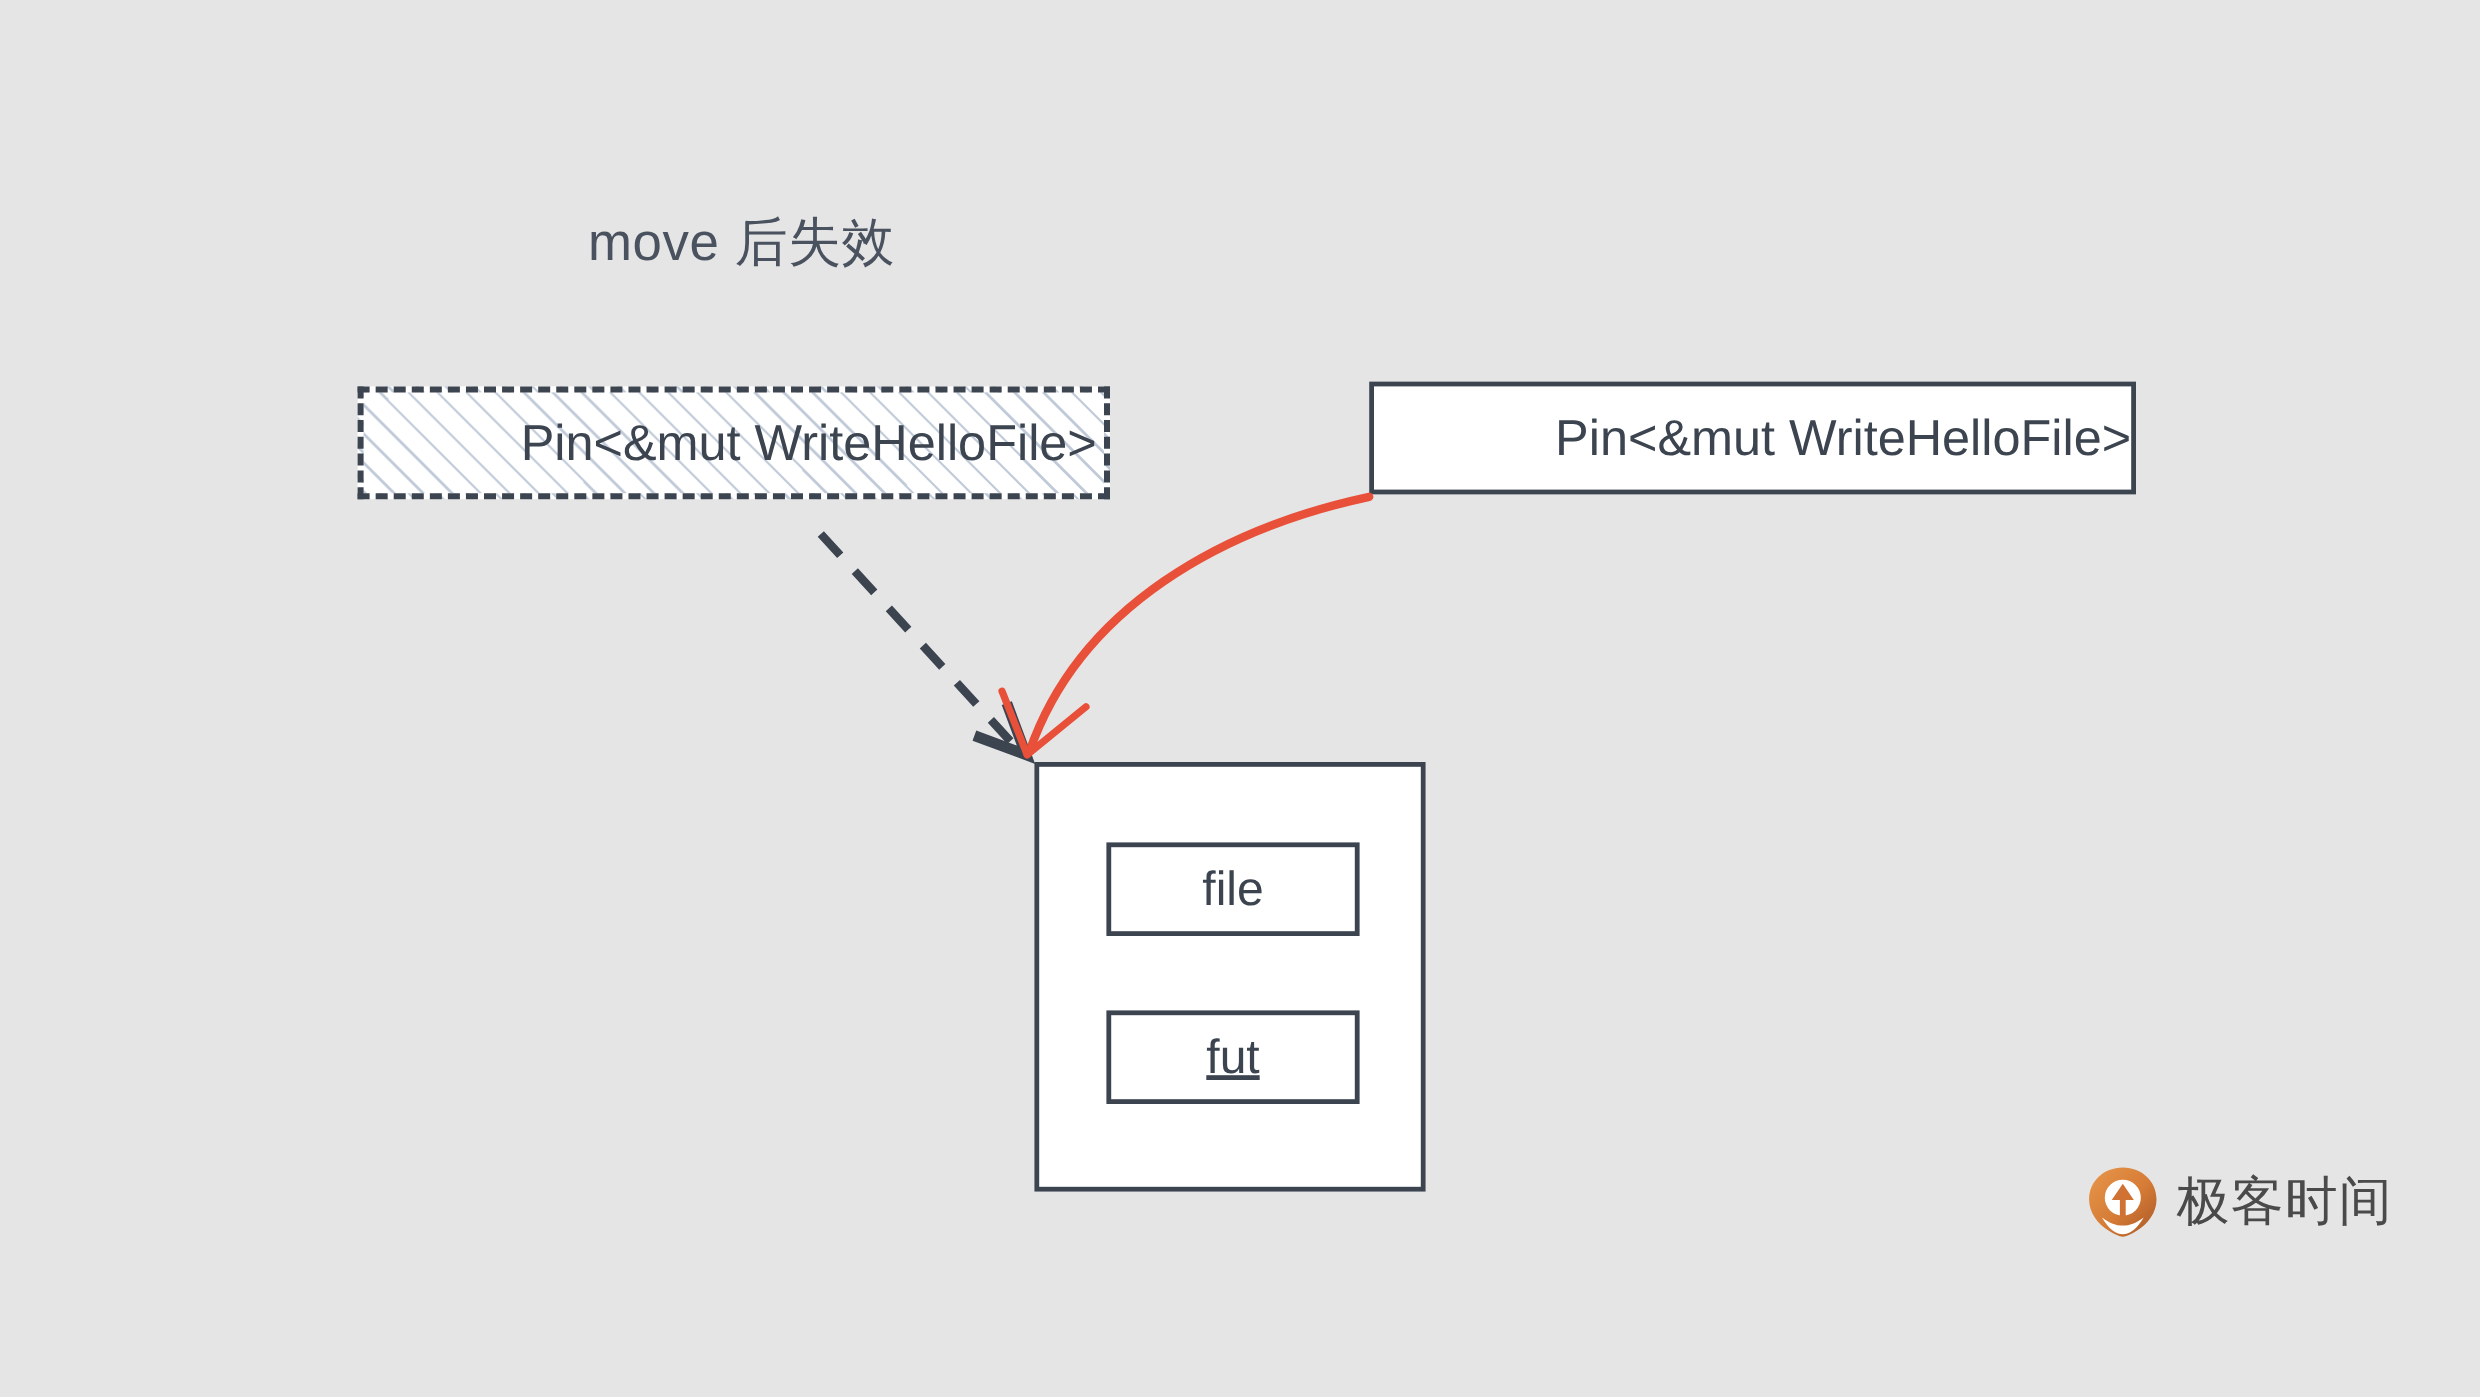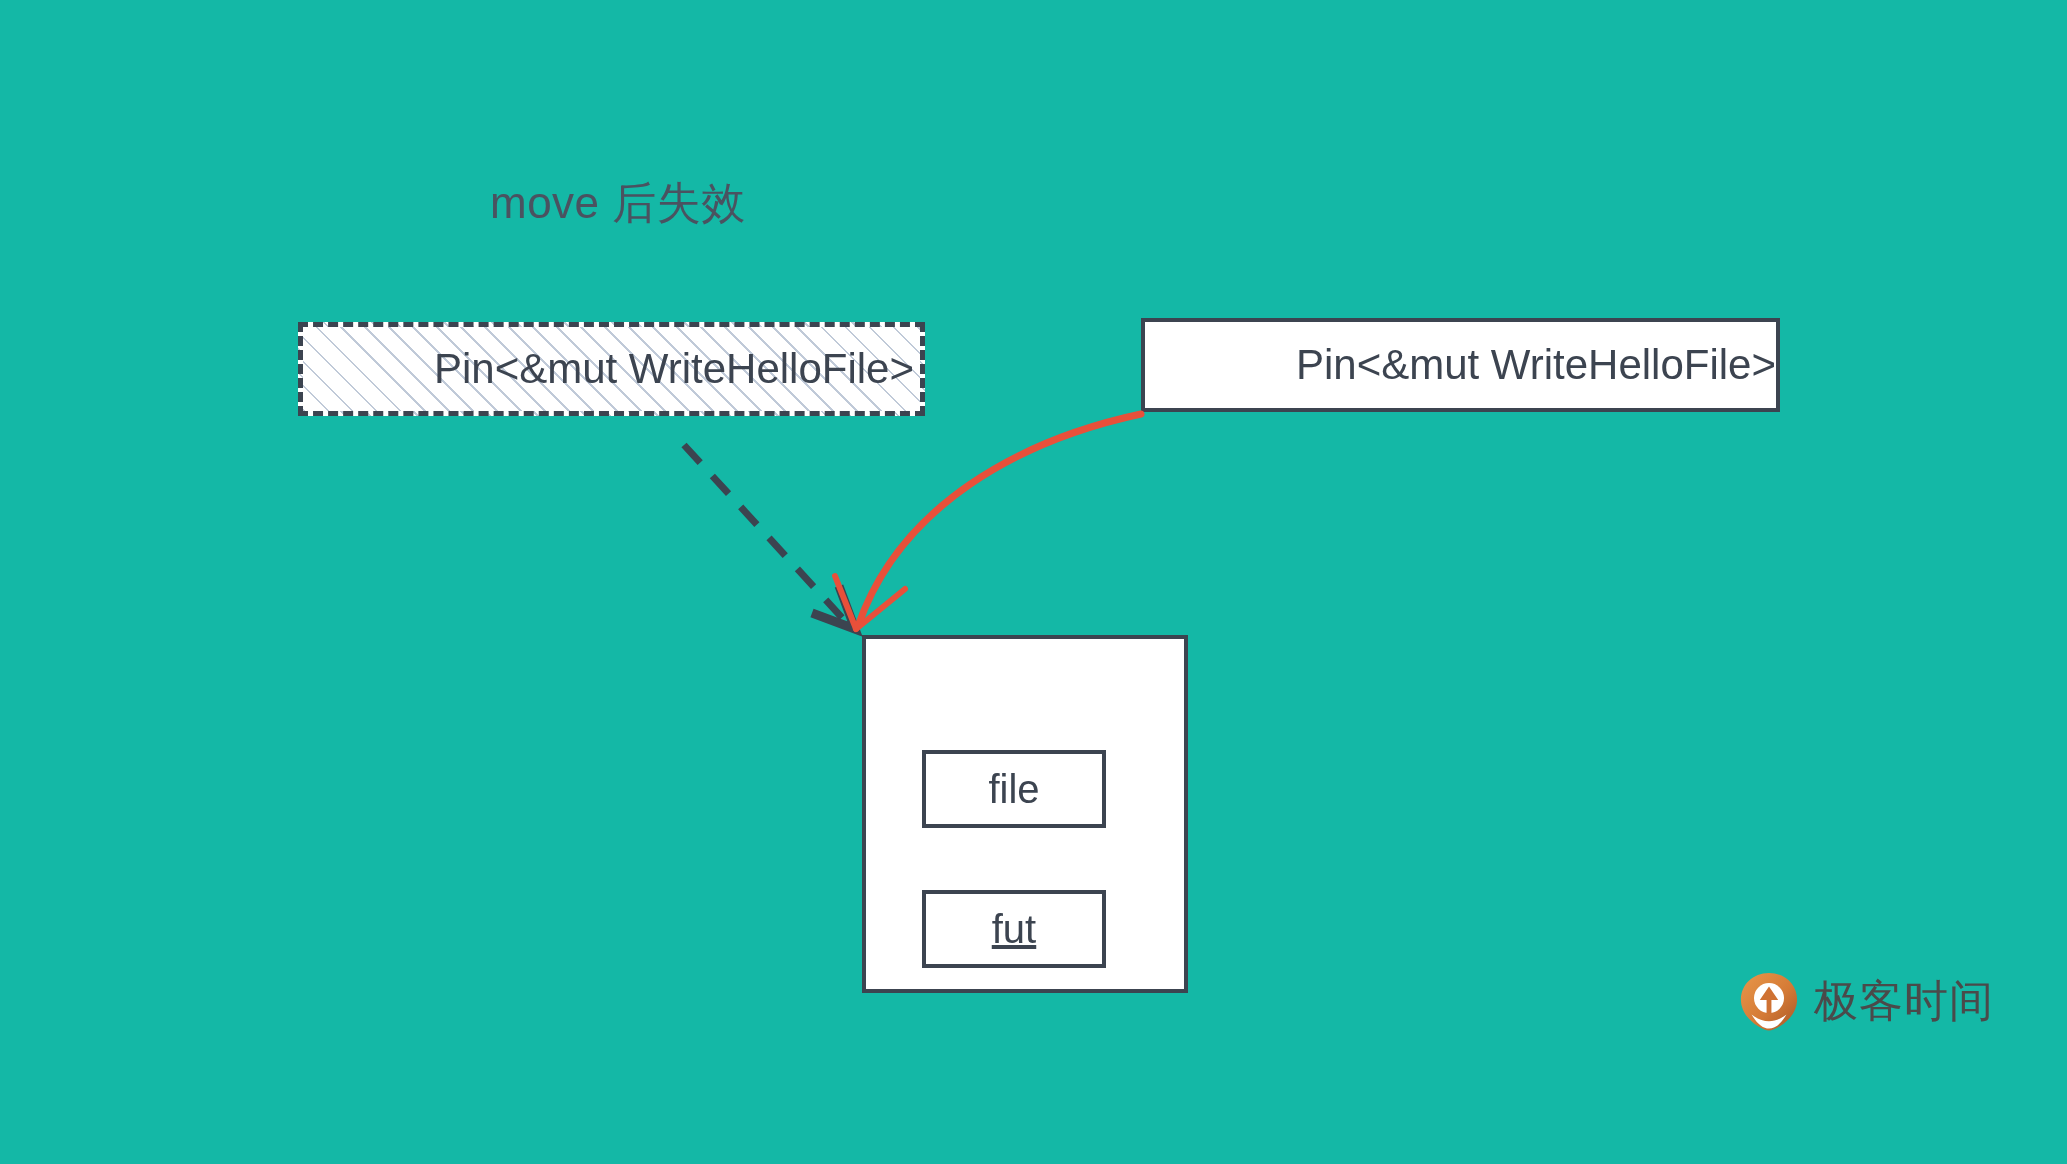--- a/index.html
+++ b/index.html
@@ -9,21 +9,21 @@
     background: #ffffff;
   }
   body {
     font-family: "Liberation Sans", "DejaVu Sans", sans-serif;
     -webkit-font-smoothing: antialiased;
   }
   #stage {
     position: relative;
     width: 2067px;
     height: 1164px;
-    background: #14b8a6;
+    background: #e5e5e5;
     overflow: hidden;
   }
 
   
   .heading {
     position: absolute;
     color: #4a5260;
     font-size: 44px;
     line-height: 1.2;
     white-space: nowrap;
@@ -83,30 +83,29 @@
     height: 358px;
     border: 4px solid #3c4450;
     background: #ffffff;
   }
 
   
   .field-box {
     position: absolute;
     box-sizing: border-box;
     left: 922px;
-    width: 184px;
+    width: 211px;
     height: 78px;
     border: 4px solid #3c4450;
     background: #ffffff;
     display: flex;
     align-items: center;
     justify-content: center;
     color: #3c4450;
     font-size: 40px;
-    margin-top: 48px;
   }
   #field-file { top: 702px; }
   #field-fut  { top: 842px; text-decoration: underline; }
 
   
   #arrows {
     position: absolute;
     left: 0;
     top: 0;
     width: 2067px;

